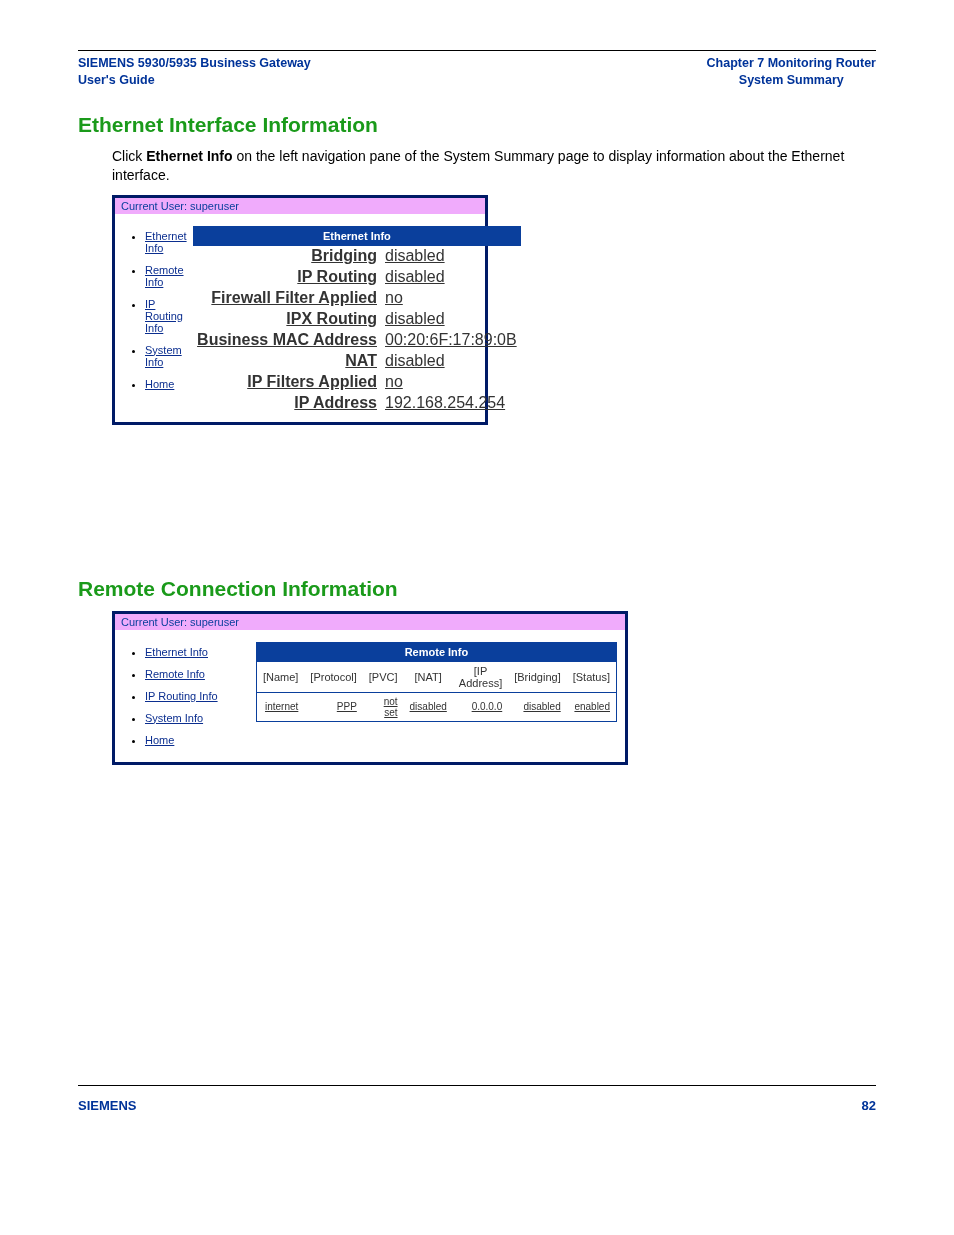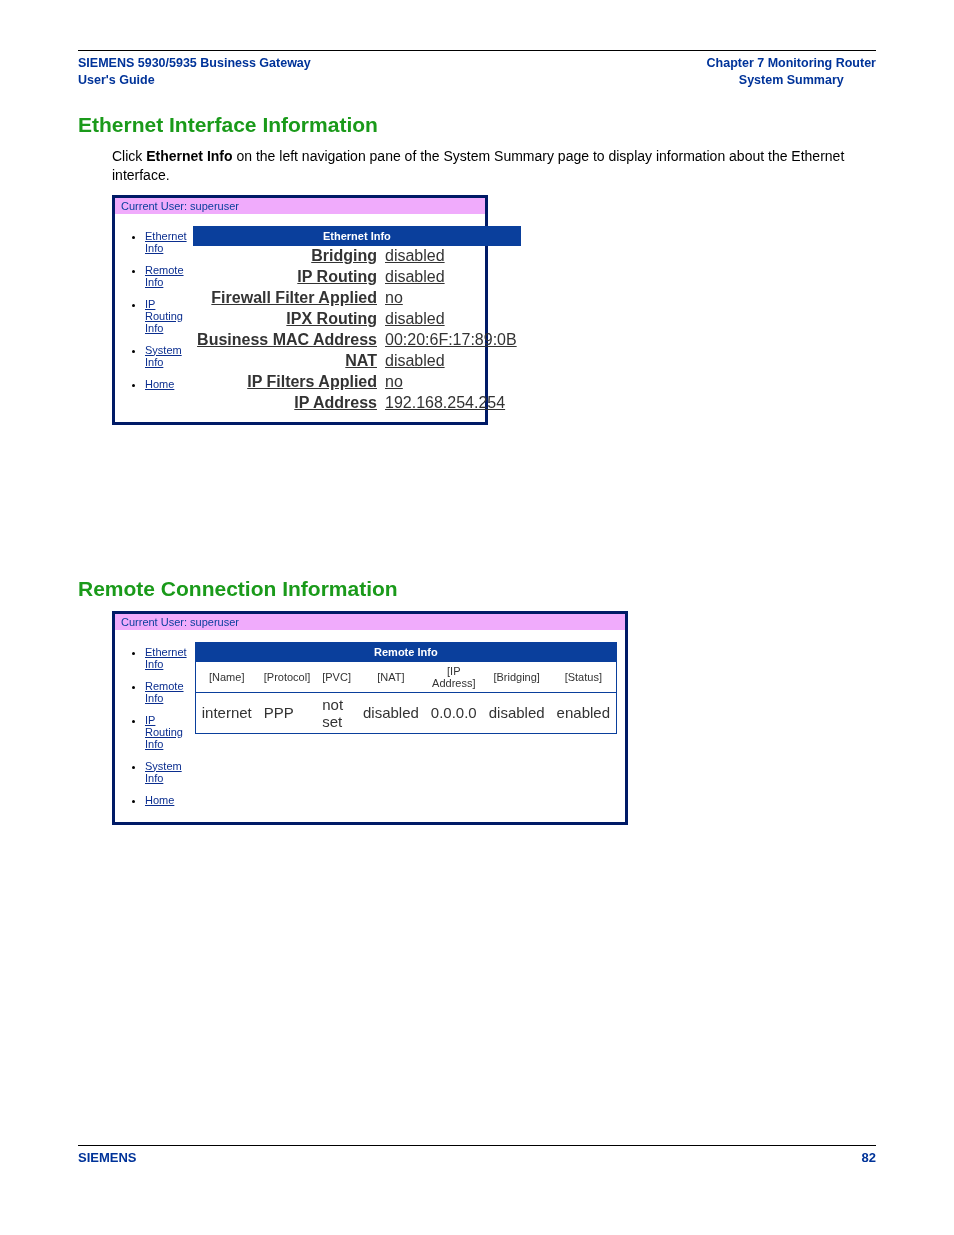--- a/index.html
+++ b/index.html
@@ -120,35 +120,36 @@
     color: #333;
     font-weight: normal;
     font-size: 11px;
     padding: 3px 6px;
     text-align: center;
     border-top: 1px solid #0a3f9c;
     border-bottom: 1px solid #0a3f9c;
   }
   .remote-table td {
     padding: 3px 6px;
-    text-align: left;
-    font-size: 15px;
+    text-align: right;
+    font-size: 10px;
+    text-decoration: underline;
   }
   .gap-section { height: 140px; }
   .footer-rule {
     border-top: 1.5px solid #000;
     margin-top: 320px;
   }
   .footer-row {
     display: flex;
     justify-content: space-between;
     font-size: 13px;
     font-weight: bold;
     color: #003399;
-    margin-top: 4px;
+    margin-top: 12px;
   }
 </style>
 </head>
 <body>
 
 <div class="page">
   <div class="top-rule"></div>
   <div class="header-row">
     <div>
       <div>SIEMENS 5930/5935 Business Gateway</div>

